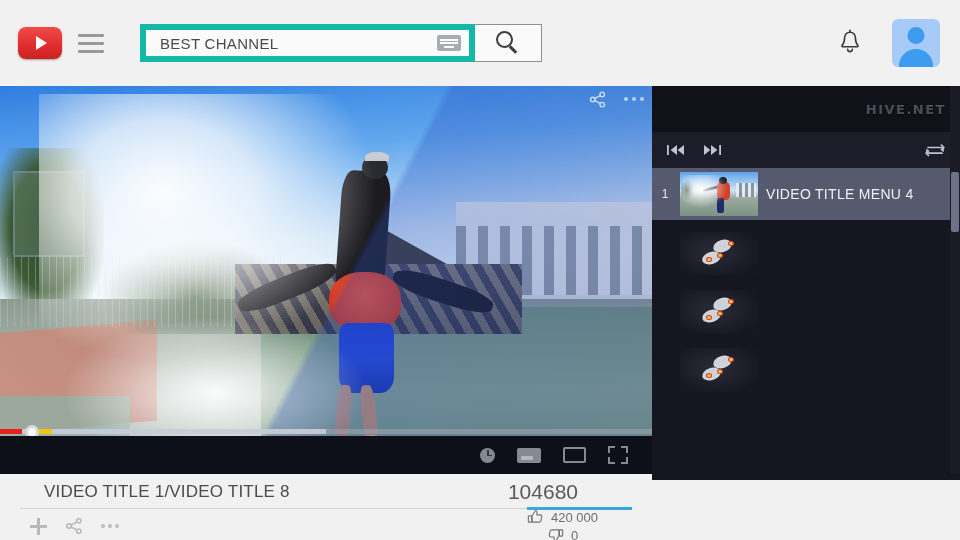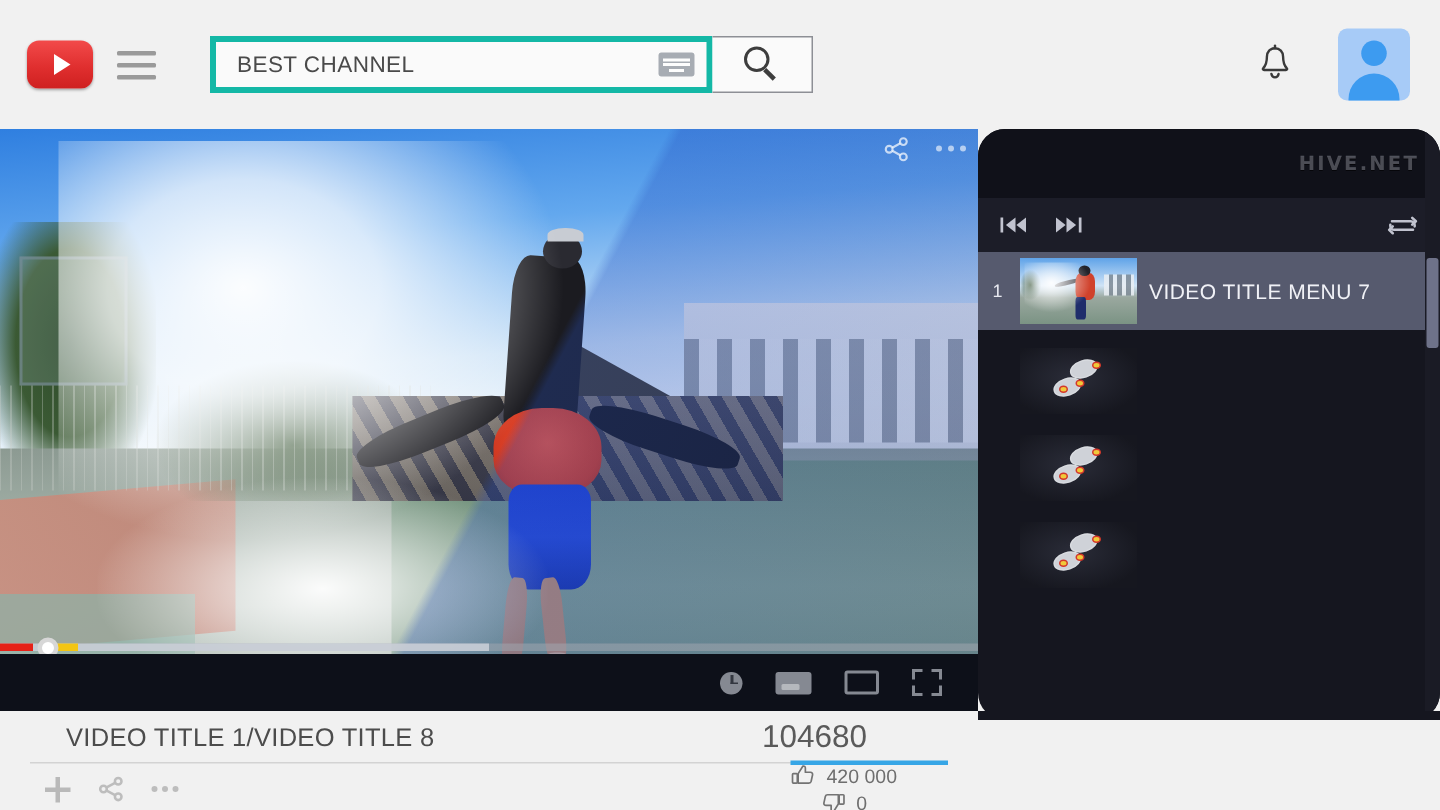--- a/index.html
+++ b/index.html
@@ -35,21 +35,21 @@
   #hamburger { margin-left: 16px; width: 26px; display: flex; flex-direction: column; gap: 5px; flex: 0 0 auto;}
   #hamburger i { display: block; height: 3px; background: #9a9a9a; border-radius: 1px; }
 
   #search-wrap {
     margin-left: 36px;
     display: flex; align-items: stretch; height: 38px;
     flex: 0 0 auto;
   }
   #search-field {
     width: 335px; height: 38px;
-    border: 4px solid #14b8a6; background: #fafafa;
+    border: 6px solid #14b8a6; background: #fafafa;
     display: flex; align-items: center; padding: 0 8px 0 14px;
   }
   #search-input {
     flex: 1 1 auto; border: none; outline: none; background: transparent;
     font-family: "Liberation Sans", sans-serif;
     font-size: 15px; color: #4a4a4a; letter-spacing: .3px;
   }
   #kb-icon {
     width: 24px; height: 16px; border-radius: 2px; background: #a7acb3;
     display: flex; flex-direction: column; justify-content: center;
@@ -249,21 +249,21 @@
   .ctl-fs { width: 20px; height: 18px; position: relative; }
   .ctl-fs span { position: absolute; width: 7px; height: 7px; border: 2px solid #aeb2bb; }
   .ctl-fs .tl { left:0; top:0; border-right:none; border-bottom:none; }
   .ctl-fs .tr { right:0; top:0; border-left:none; border-bottom:none; }
   .ctl-fs .bl { left:0; bottom:0; border-right:none; border-top:none; }
   .ctl-fs .br { right:0; bottom:0; border-left:none; border-top:none; }
 
   
   #playlist {
     position: absolute; left: 652px; top: 86px; width: 308px; height: 394px;
-    background: #15161f; overflow: hidden; border-radius: 18px;
+    background: #15161f; overflow: hidden;
   }
   #pl-header {
     position: relative; height: 46px; background: #101119;
     display: flex; align-items: center; justify-content: flex-end; padding-right: 14px;
   }
   #pl-brand {
     font-family: "DejaVu Sans", sans-serif;
     font-size: 13px; font-weight: bold; letter-spacing: 1.5px;
     color: rgba(210,215,230,.34);
     text-shadow: 0 1px 0 rgba(0,0,0,.6);
@@ -527,21 +527,21 @@
         <div class="pl-index">1</div>
         <div class="pl-thumb photo">
           <div class="p-tree"></div>
             <div class="p-bld"></div>
           <div class="p-arm"></div>
             <div class="p-body"></div>
           <div class="p-head"></div>
             <div class="p-legs"></div>
           <div class="p-glow"></div>
         </div>
-        <div class="pl-title">VIDEO TITLE MENU 7</div>
+        <div class="pl-title">VIDEO TITLE MENU 4</div>
       </div>
 
       <div class="pl-item" style="margin-top:8px">
         <div class="pl-index"></div>
         <div class="pl-thumb broken">
           <div class="brk">
               <div class="pg a"></div>
               <div class="pg b"></div>
             <div class="dot d1"></div>
               <div class="dot d2"></div>

